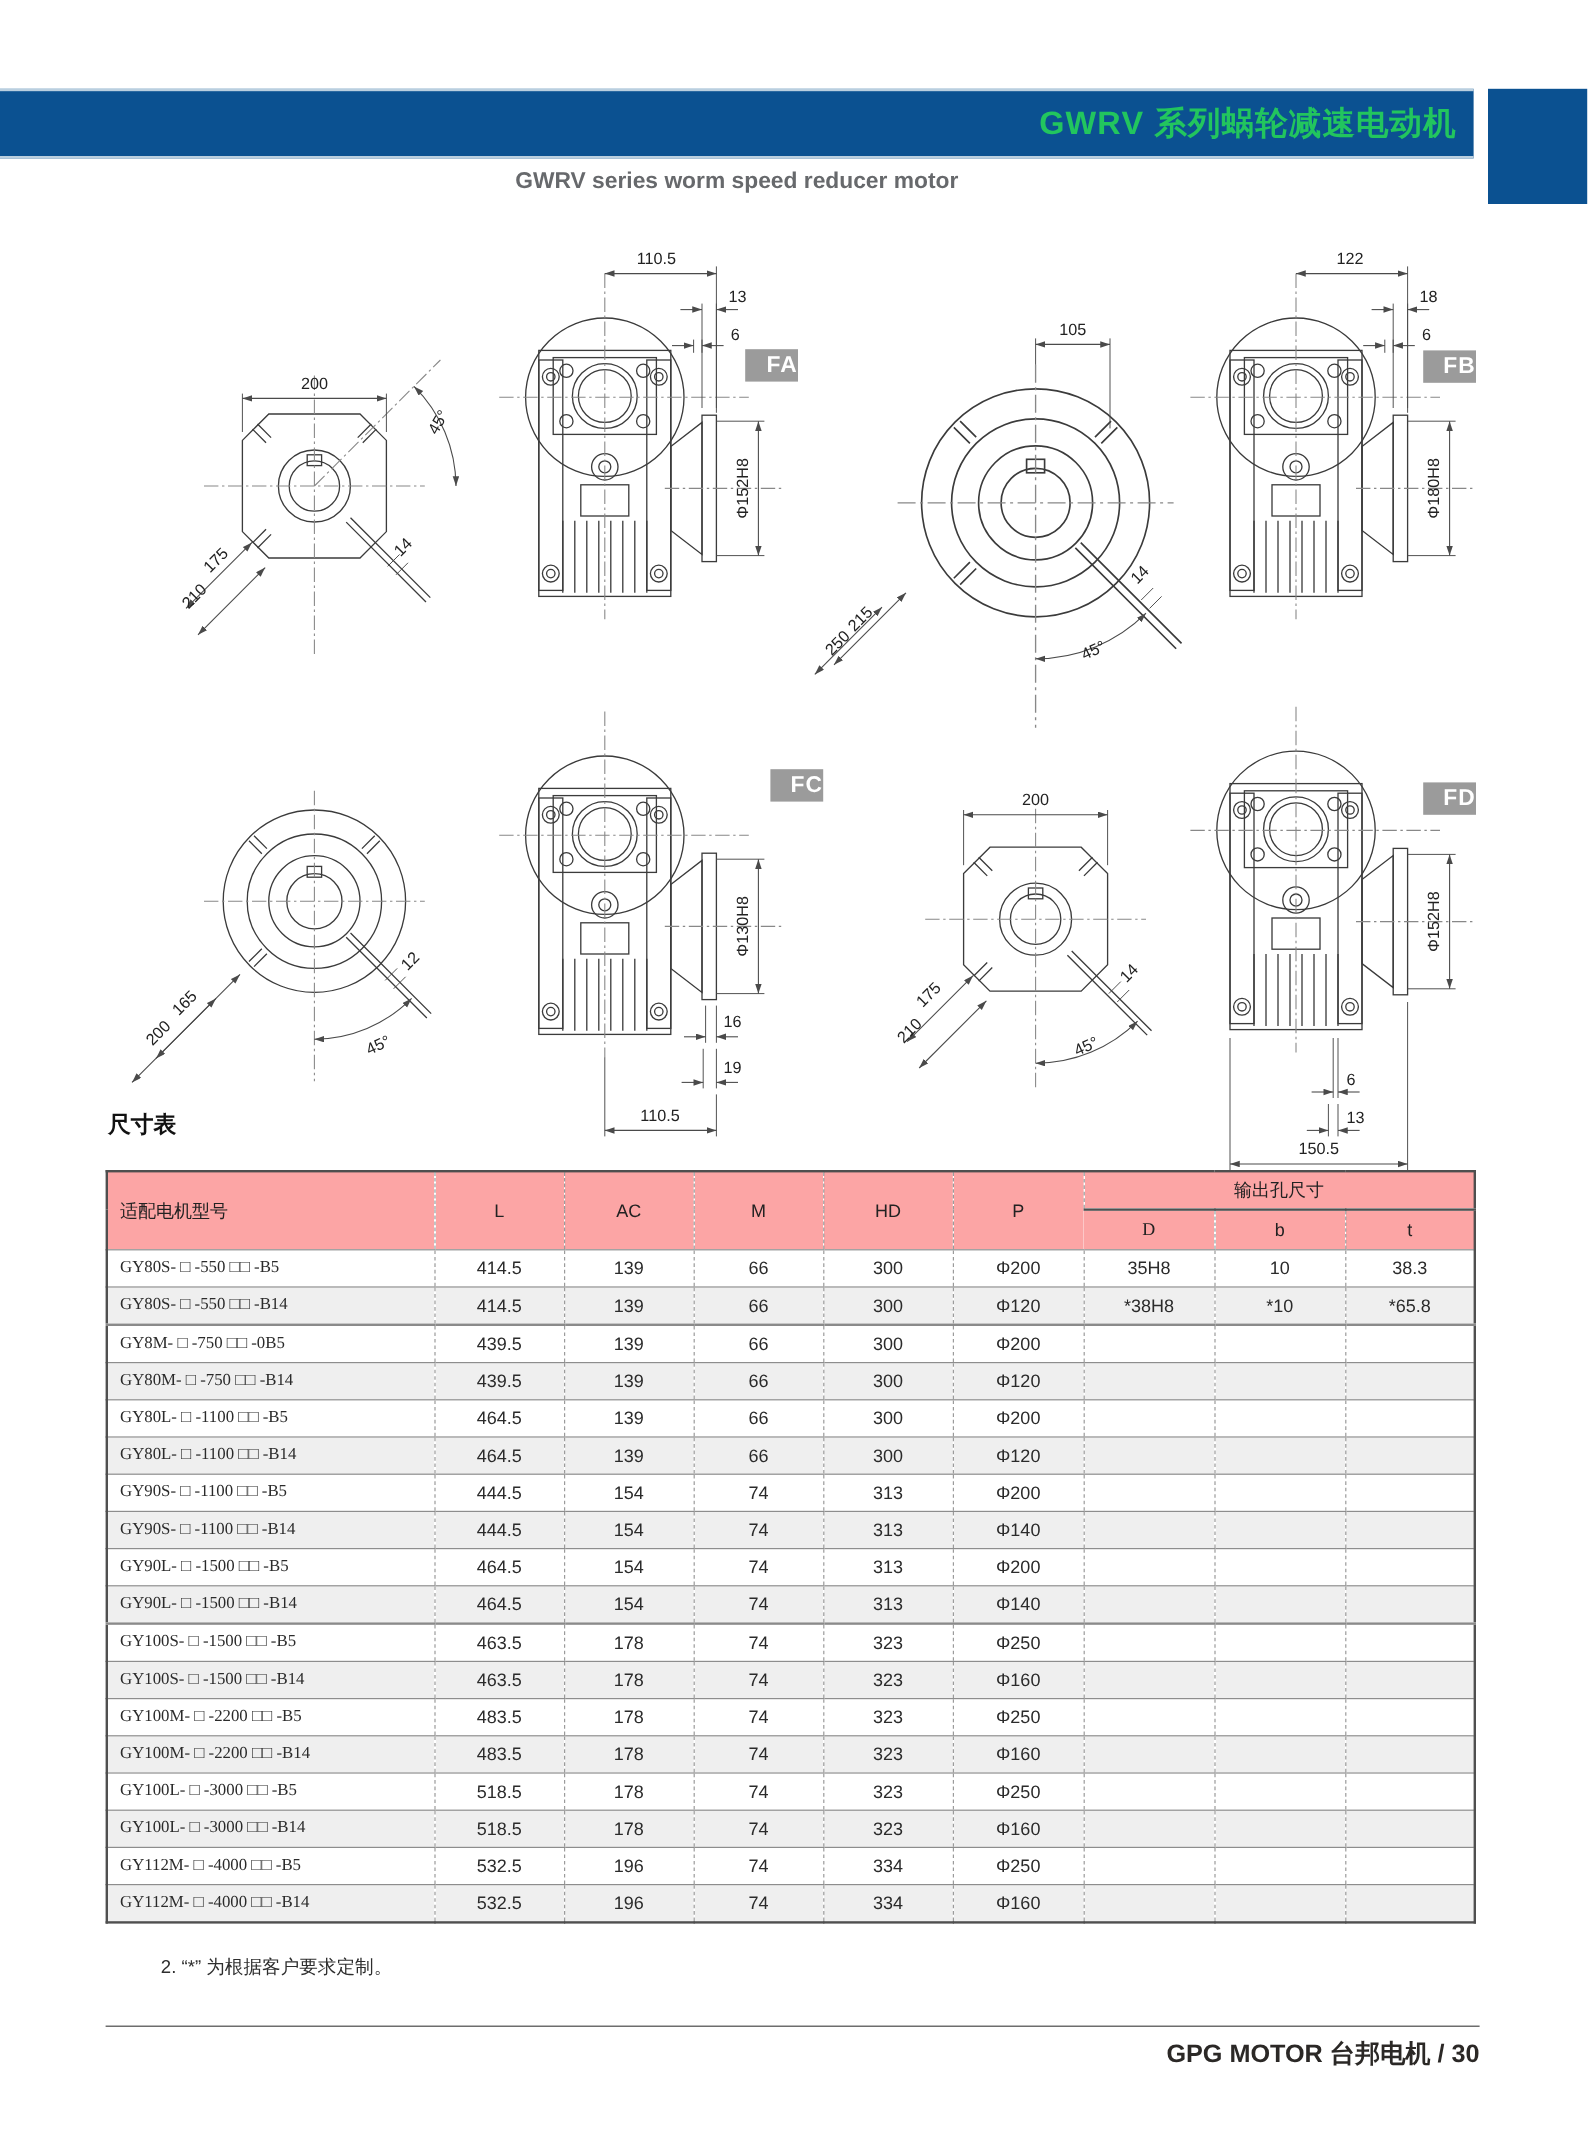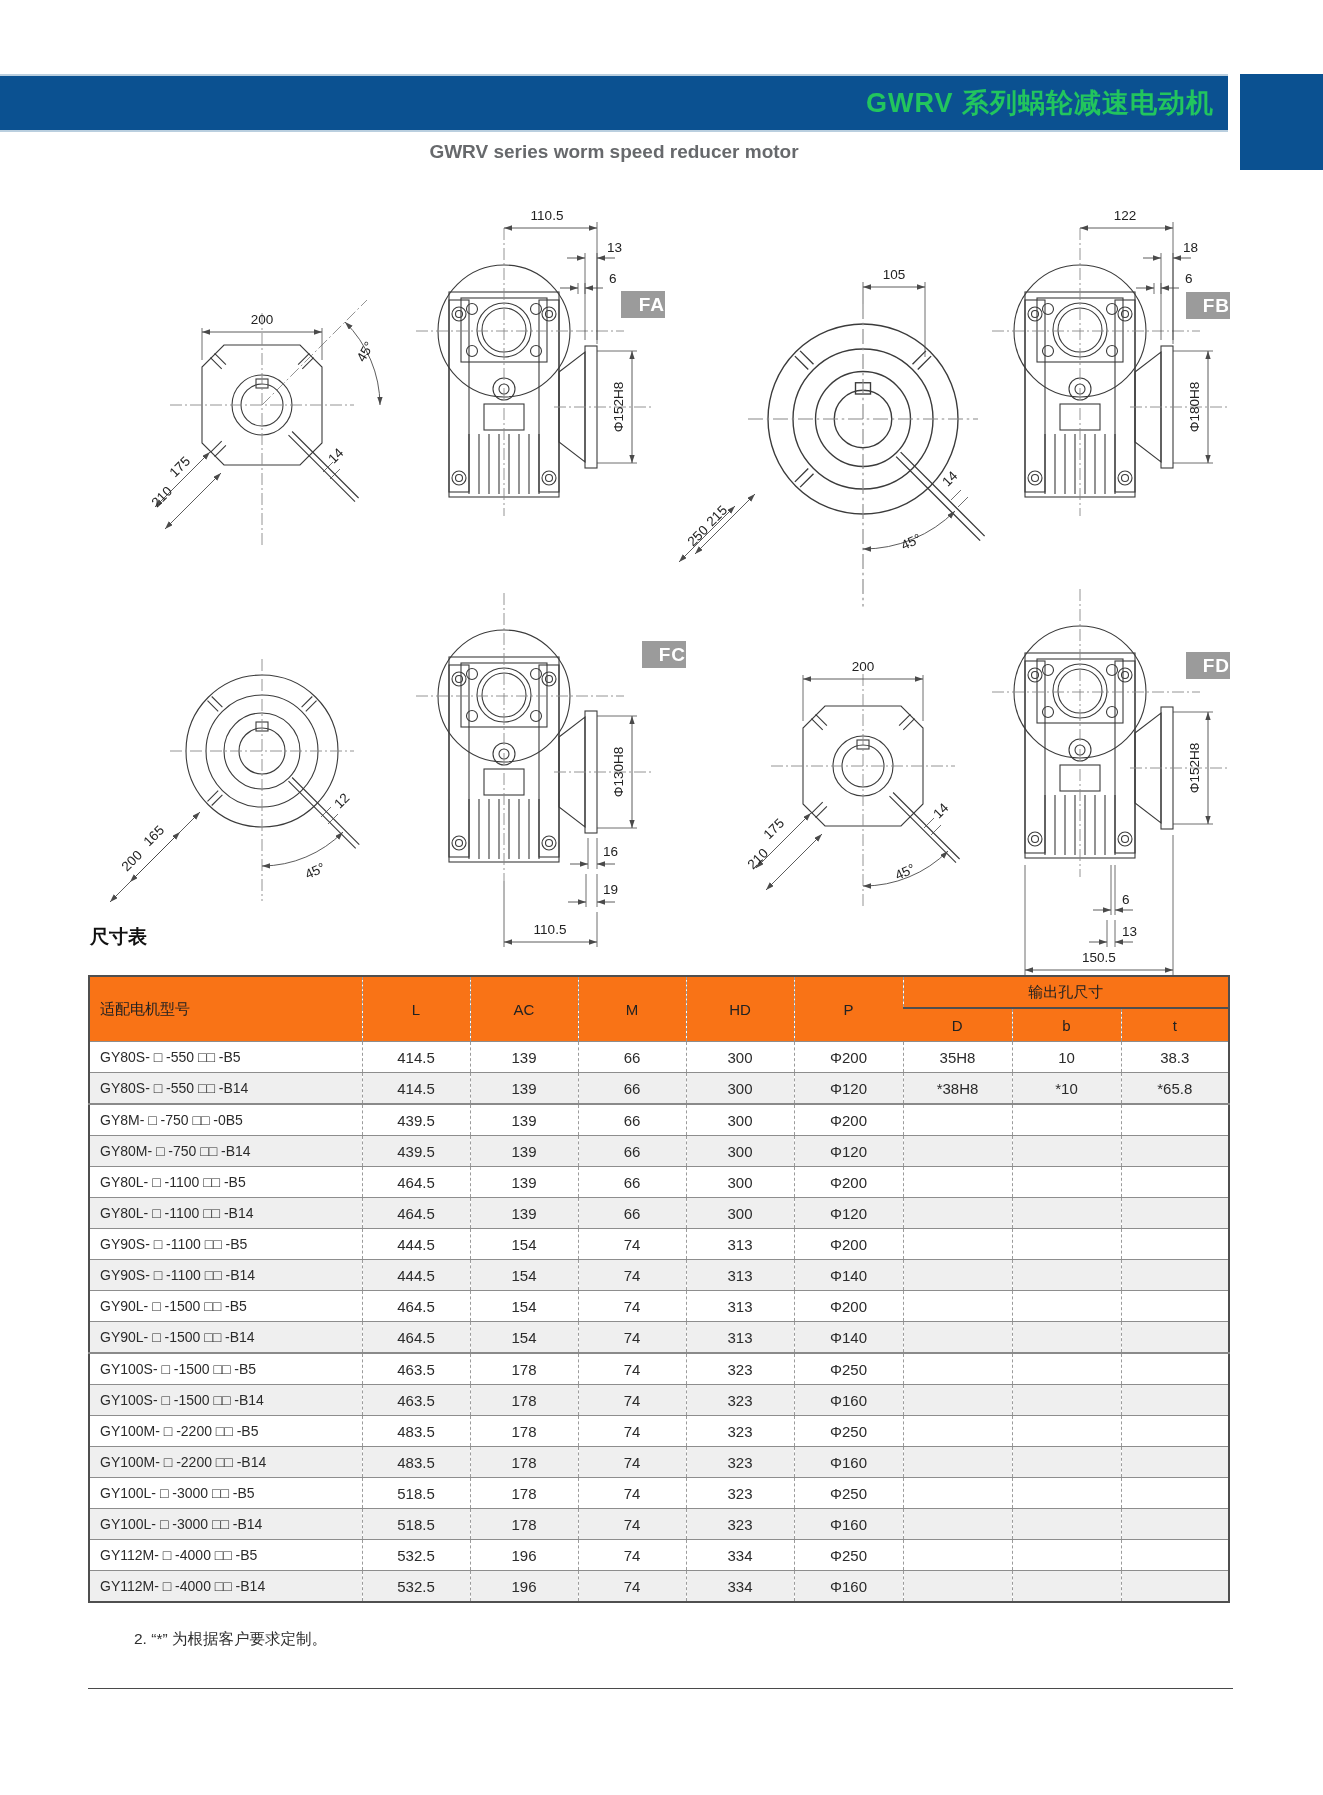--- a/index.html
+++ b/index.html
@@ -18,23 +18,23 @@
   .ext{stroke:#4a4a4a;stroke-width:.8;fill:none;}
   .dim{stroke:#4a4a4a;stroke-width:.9;fill:none;marker-start:url(#arw);marker-end:url(#arw);}
   .dimE{stroke:#4a4a4a;stroke-width:.9;fill:none;marker-end:url(#arw);}
   .dt{font-size:13.5px;fill:#222;}
   .tag{position:absolute;width:44px;height:27px;background:#9B9B9B;color:#fff;font-size:19px;font-weight:bold;
        text-align:right;line-height:27px;letter-spacing:1px;}
   
   .ttitle{position:absolute;left:90px;top:924px;font-size:19px;font-weight:bold;color:#111;}
   .tbl{position:absolute;left:88px;top:975px;width:1140px;border-collapse:collapse;table-layout:fixed;
        border:2px solid #4F4F4F;}
-  .tbl th{background:#f97316;font-weight:normal;font-size:15px;color:#222;}
+  .tbl th{background:#fca5a5;font-weight:normal;font-size:15px;color:#222;}
   .tbl th,.tbl td{border-left:1px dashed #9B9B9B;padding:0;overflow:hidden;white-space:nowrap;}
-  .tbl th:first-child,.tbl td:first-child{border-left:none;}
+  .tbl th:first-child,.tbl td:first-child{border-left:none;font-family:Liberation Serif, serif;}
   .tbl thead tr:first-child th{height:30px;}
   .tbl thead tr:last-child th{height:32px;}
   .tbl th.span{border-bottom:2px solid #4F4F4F;}
   .tbl tbody td{height:30px;border-top:1px solid #8D8D8D;font-size:15px;text-align:center;color:#2b2b2b;}
   .tbl tbody td.m{font-size:14px;text-align:left;padding-left:10px;}
   .tbl th.m{text-align:left;padding-left:10px;}
   .tbl tbody tr:nth-child(even){background:#EFEFEF;}
   .tbl tbody tr:nth-child(3) td,.tbl tbody tr:nth-child(11) td{border-top:2px solid #8A8A8A;}
   
   .note1{position:absolute;left:88px;top:1596px;font-size:15.5px;color:#2e2e2e;}
@@ -483,14 +483,15 @@
           <td></td>
           <td></td>
           <td></td>
         </tr>
       </tbody>
   </table>
 
   <div class="note2">2. “*” 为根据客户要求定制。</div>
 
   <div class="frule"></div>
+  <div class="ftext">GPG MOTOR 台邦电机  /  30</div>
 
 </div>
 
 </body></html>

